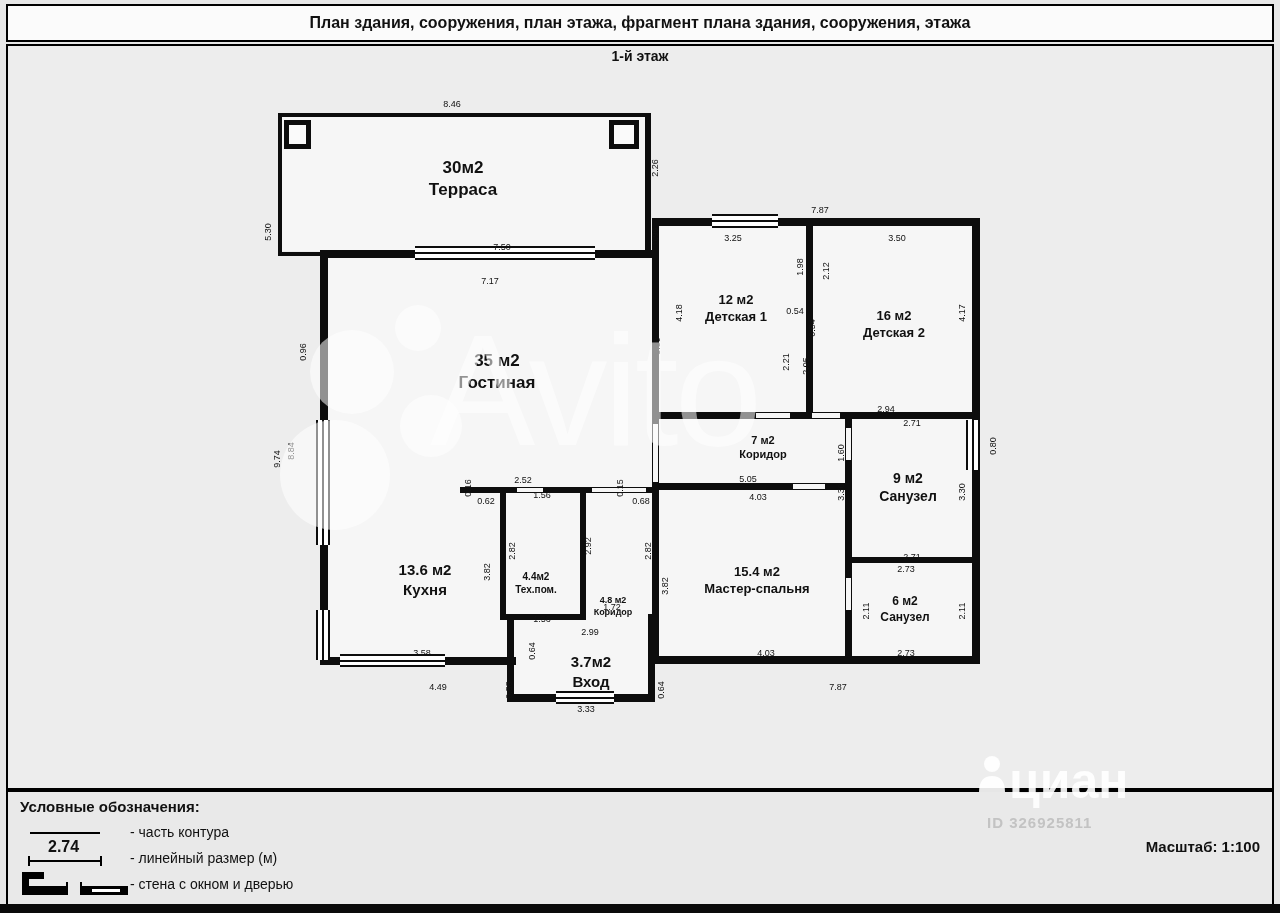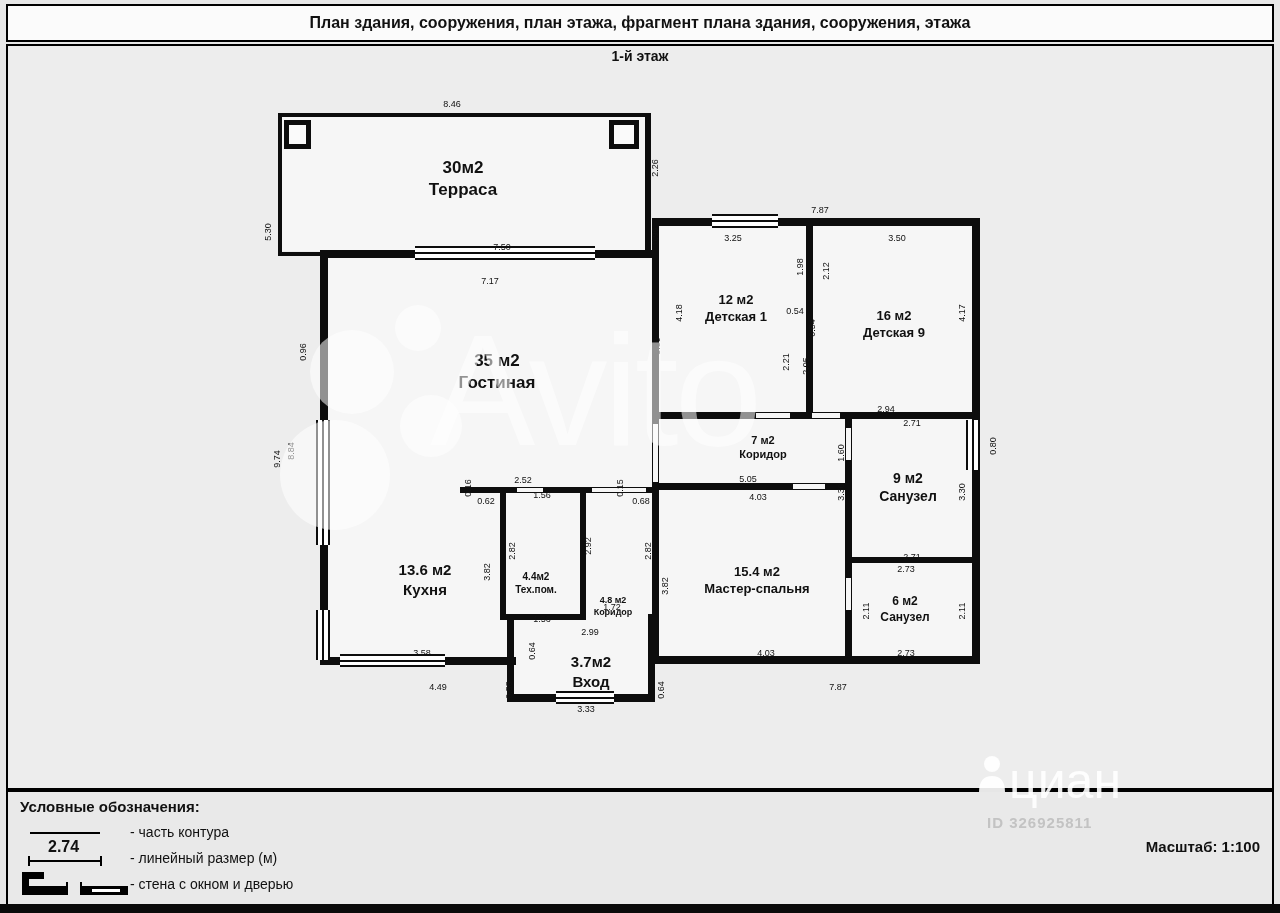--- a/index.html
+++ b/index.html
@@ -27,21 +27,21 @@
 
   .room-label{position:absolute;transform:translate(-50%,-50%);text-align:center;font-weight:bold;line-height:1.3;white-space:nowrap;z-index:6;}
   .dim{position:absolute;font-size:9px;transform:translate(-50%,-50%);white-space:nowrap;z-index:6;color:#111;}
   .dim.rot{transform:translate(-50%,-50%) rotate(-90deg);}
 
   
   .wm-avito{position:absolute;left:270px;top:290px;width:800px;height:250px;z-index:50;pointer-events:none;}
   .wm-avito .word{position:absolute;left:160px;top:10px;font-size:158px;font-weight:normal;color:rgba(255,255,255,0.55);letter-spacing:-4px;}
   .wm-avito .c{position:absolute;border-radius:50%;background:rgba(255,255,255,0.55);}
   .wm-cian{position:absolute;left:975px;top:752px;z-index:51;pointer-events:none;}
-  .wm-cian .word{position:absolute;left:34px;top:0;font-size:50px;font-weight:normal;color:rgba(255,255,255,0.9);}
+  .wm-cian .word{position:absolute;left:34px;top:0;font-size:50px;font-weight:bold;color:rgba(255,255,255,0.9);}
   .wm-cian .id{position:absolute;left:12px;top:62px;font-size:15px;font-weight:bold;color:#c3c3c3;letter-spacing:1px;white-space:nowrap;}
 
   
   .legend-title{position:absolute;left:12px;top:6px;font-weight:bold;font-size:15px;}
   .legend-item-label{position:absolute;font-size:14px;}
   .lg-line{position:absolute;left:22px;top:40px;width:70px;height:2px;background:#000;}
   .lg-dim-val{position:absolute;left:40px;top:46px;font-size:16px;font-weight:bold;}
   .lg-dim-line{position:absolute;left:20px;top:68px;width:74px;height:2px;background:#000;}
   .lg-dim-line::before,.lg-dim-line::after{content:"";position:absolute;top:-4px;width:2px;height:10px;background:#000;}
   .lg-dim-line::before{left:0;} .lg-dim-line::after{right:0;}
@@ -119,21 +119,21 @@
       <div class="room-label" style="left: 497px; top: 372px; font-size: 17px;">
         <div>35 м2</div>
         <div>Гостиная</div>
       </div>
       <div class="room-label" style="left: 736px; top: 309px; font-size: 13px;">
         <div>12 м2</div>
         <div>Детская 1</div>
       </div>
       <div class="room-label" style="left: 894px; top: 325px; font-size: 13px;">
         <div>16 м2</div>
-        <div>Детская 9</div>
+        <div>Детская 2</div>
       </div>
       <div class="room-label" style="left: 763px; top: 447px; font-size: 11px;">
         <div>7 м2</div>
         <div>Коридор</div>
       </div>
       <div class="room-label" style="left: 908px; top: 487px; font-size: 14px;">
         <div>9 м2</div>
         <div>Санузел</div>
       </div>
       <div class="room-label" style="left: 425px; top: 579px; font-size: 15px;">

